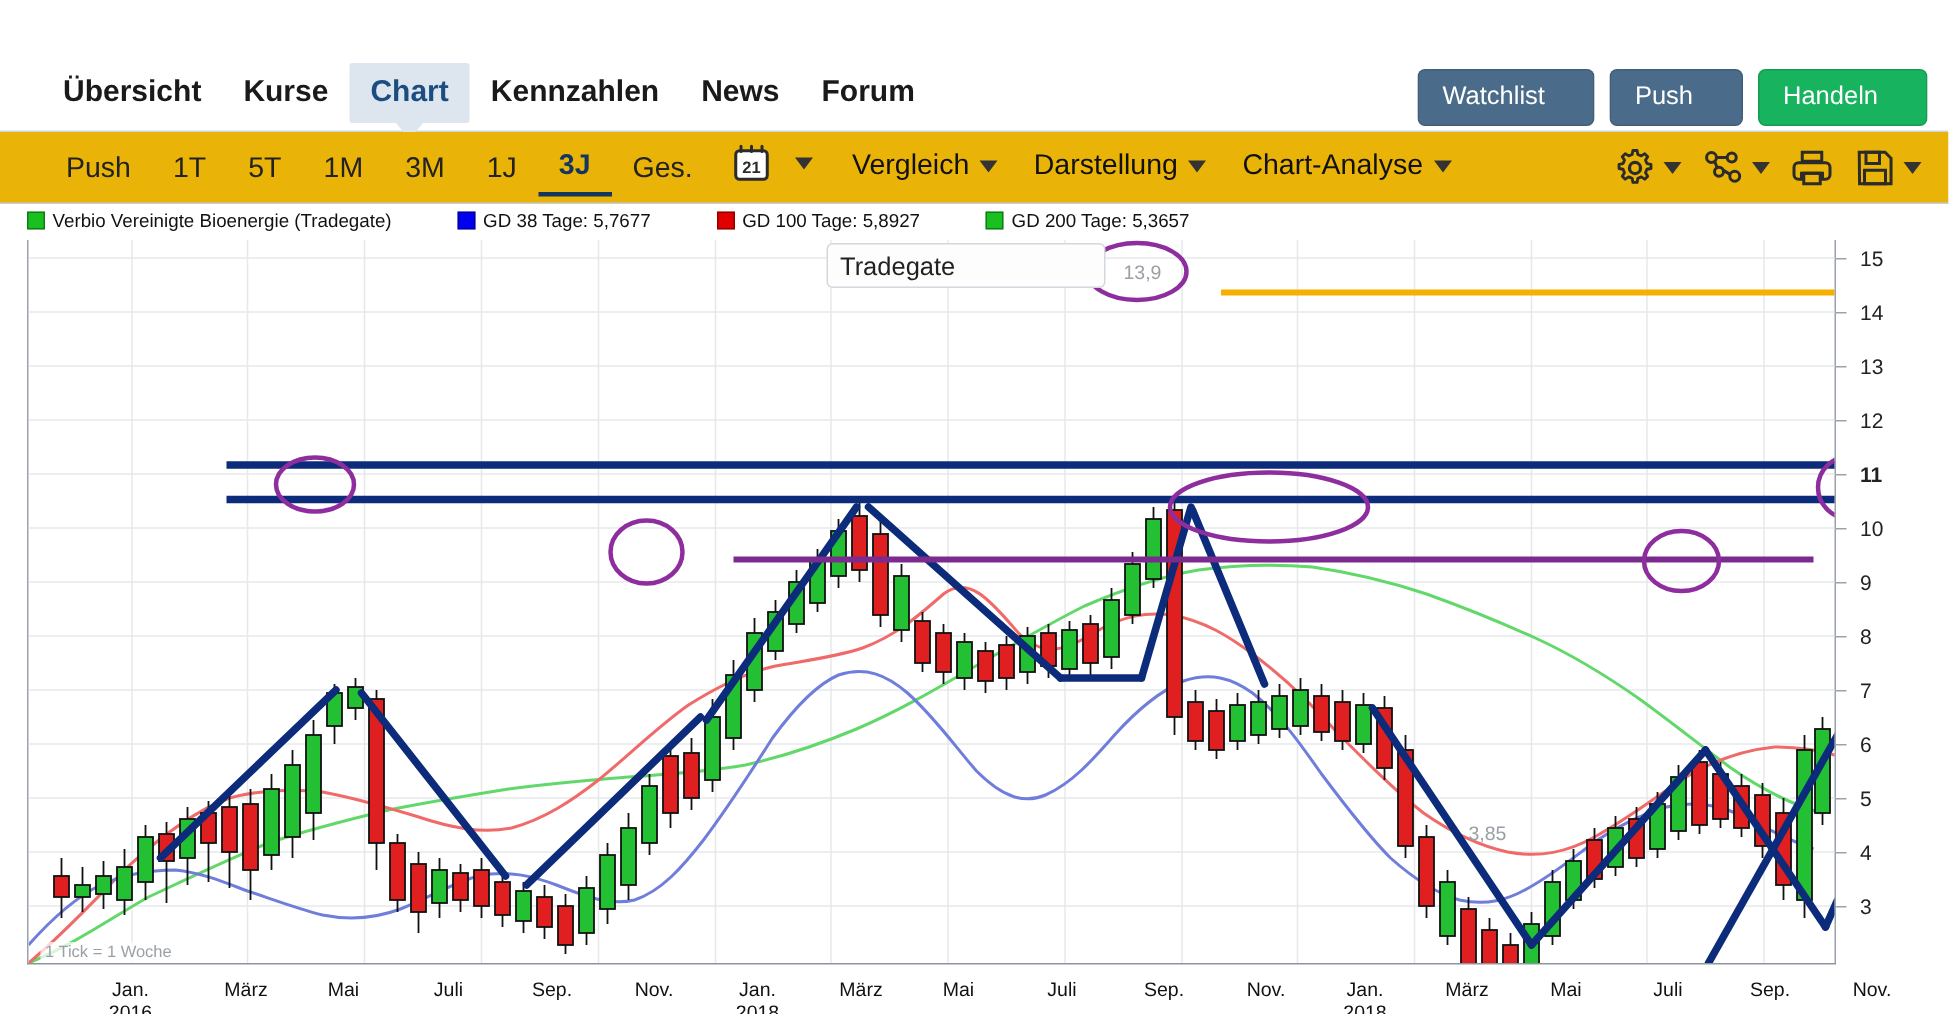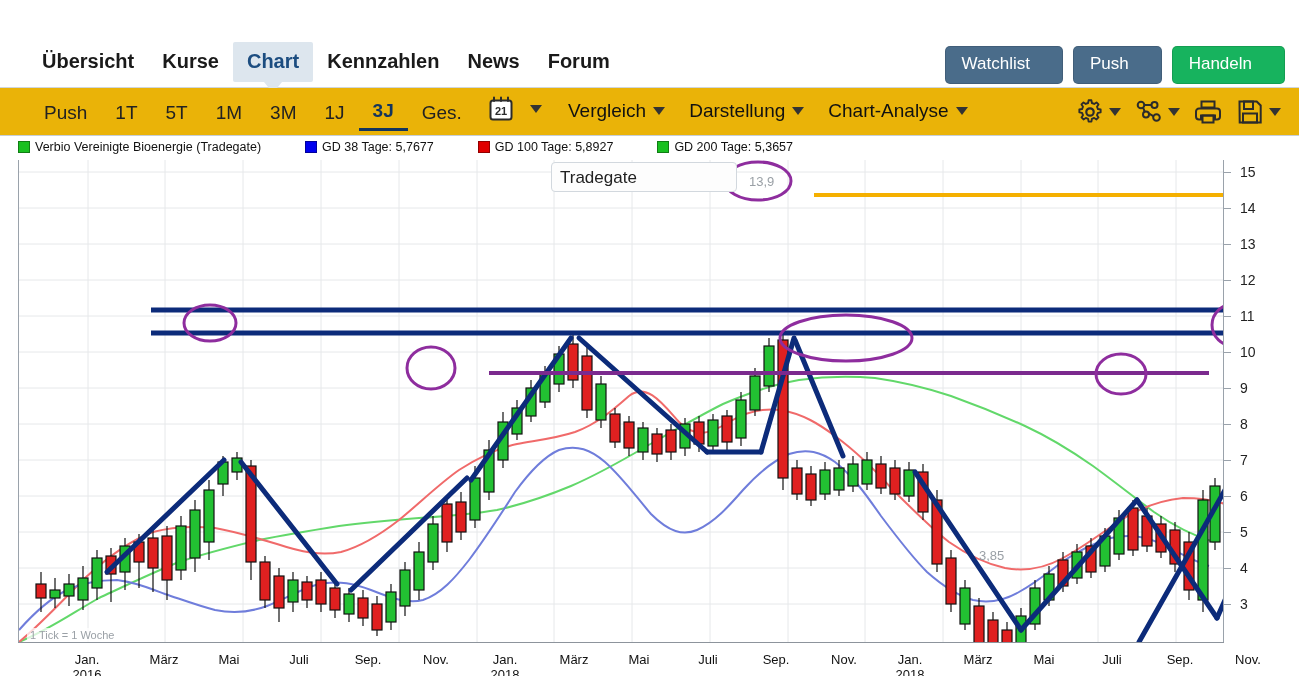--- a/index.html
+++ b/index.html
@@ -531,21 +531,21 @@
     <div class="yaxis">
       <div class="ytick" style="top:12px;"></div>
       <div class="ylab" style="top:12px;">15</div>
       <div class="ytick" style="top:48px;"></div>
       <div class="ylab" style="top:48px;">14</div>
       <div class="ytick" style="top:84px;"></div>
       <div class="ylab" style="top:84px;">13</div>
       <div class="ytick" style="top:120px;"></div>
       <div class="ylab" style="top:120px;">12</div>
       <div class="ytick" style="top:156px;"></div>
-      <div class="ylab" style="top:156px;">11</div>
+      <div class="ylab" style="top:156px;font-weight:bold;">11</div>
       <div class="ytick" style="top:192px;"></div>
       <div class="ylab" style="top:192px;">10</div>
       <div class="ytick" style="top:228px;"></div>
       <div class="ylab" style="top:228px;">9</div>
       <div class="ytick" style="top:264px;"></div>
       <div class="ylab" style="top:264px;">8</div>
       <div class="ytick" style="top:300px;"></div>
       <div class="ylab" style="top:300px;">7</div>
       <div class="ytick" style="top:336px;"></div>
       <div class="ylab" style="top:336px;">6</div>

